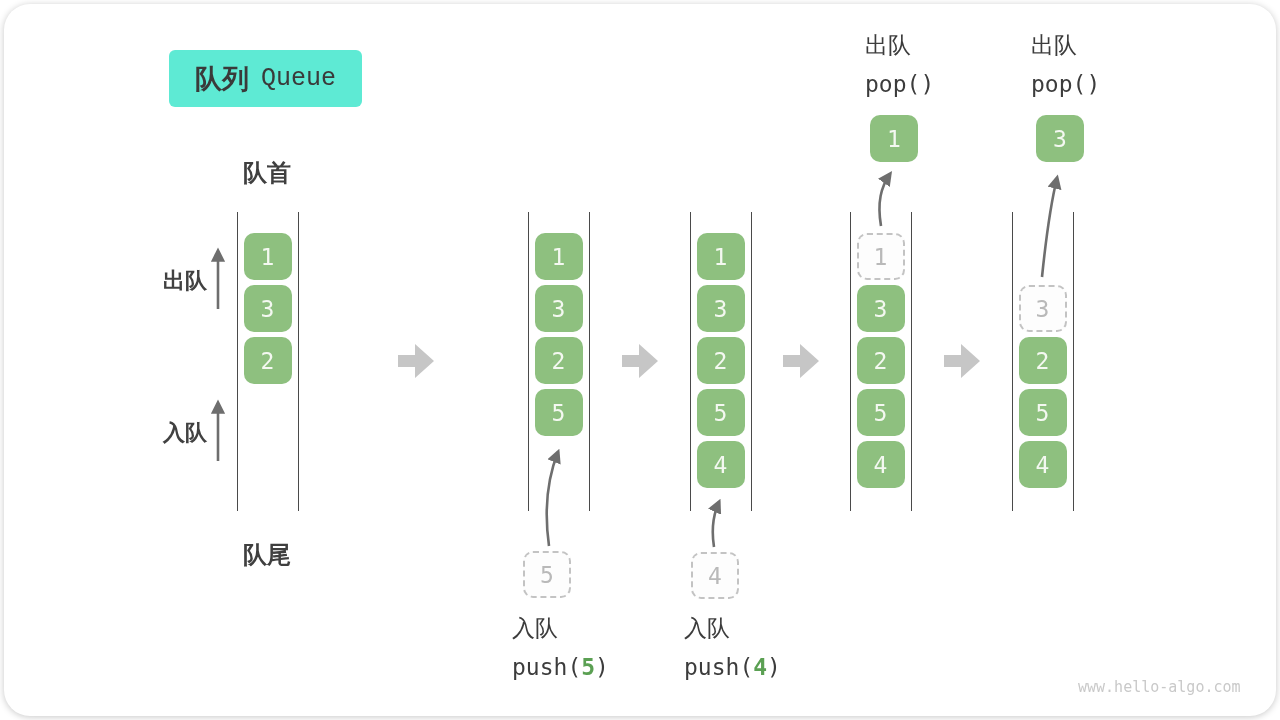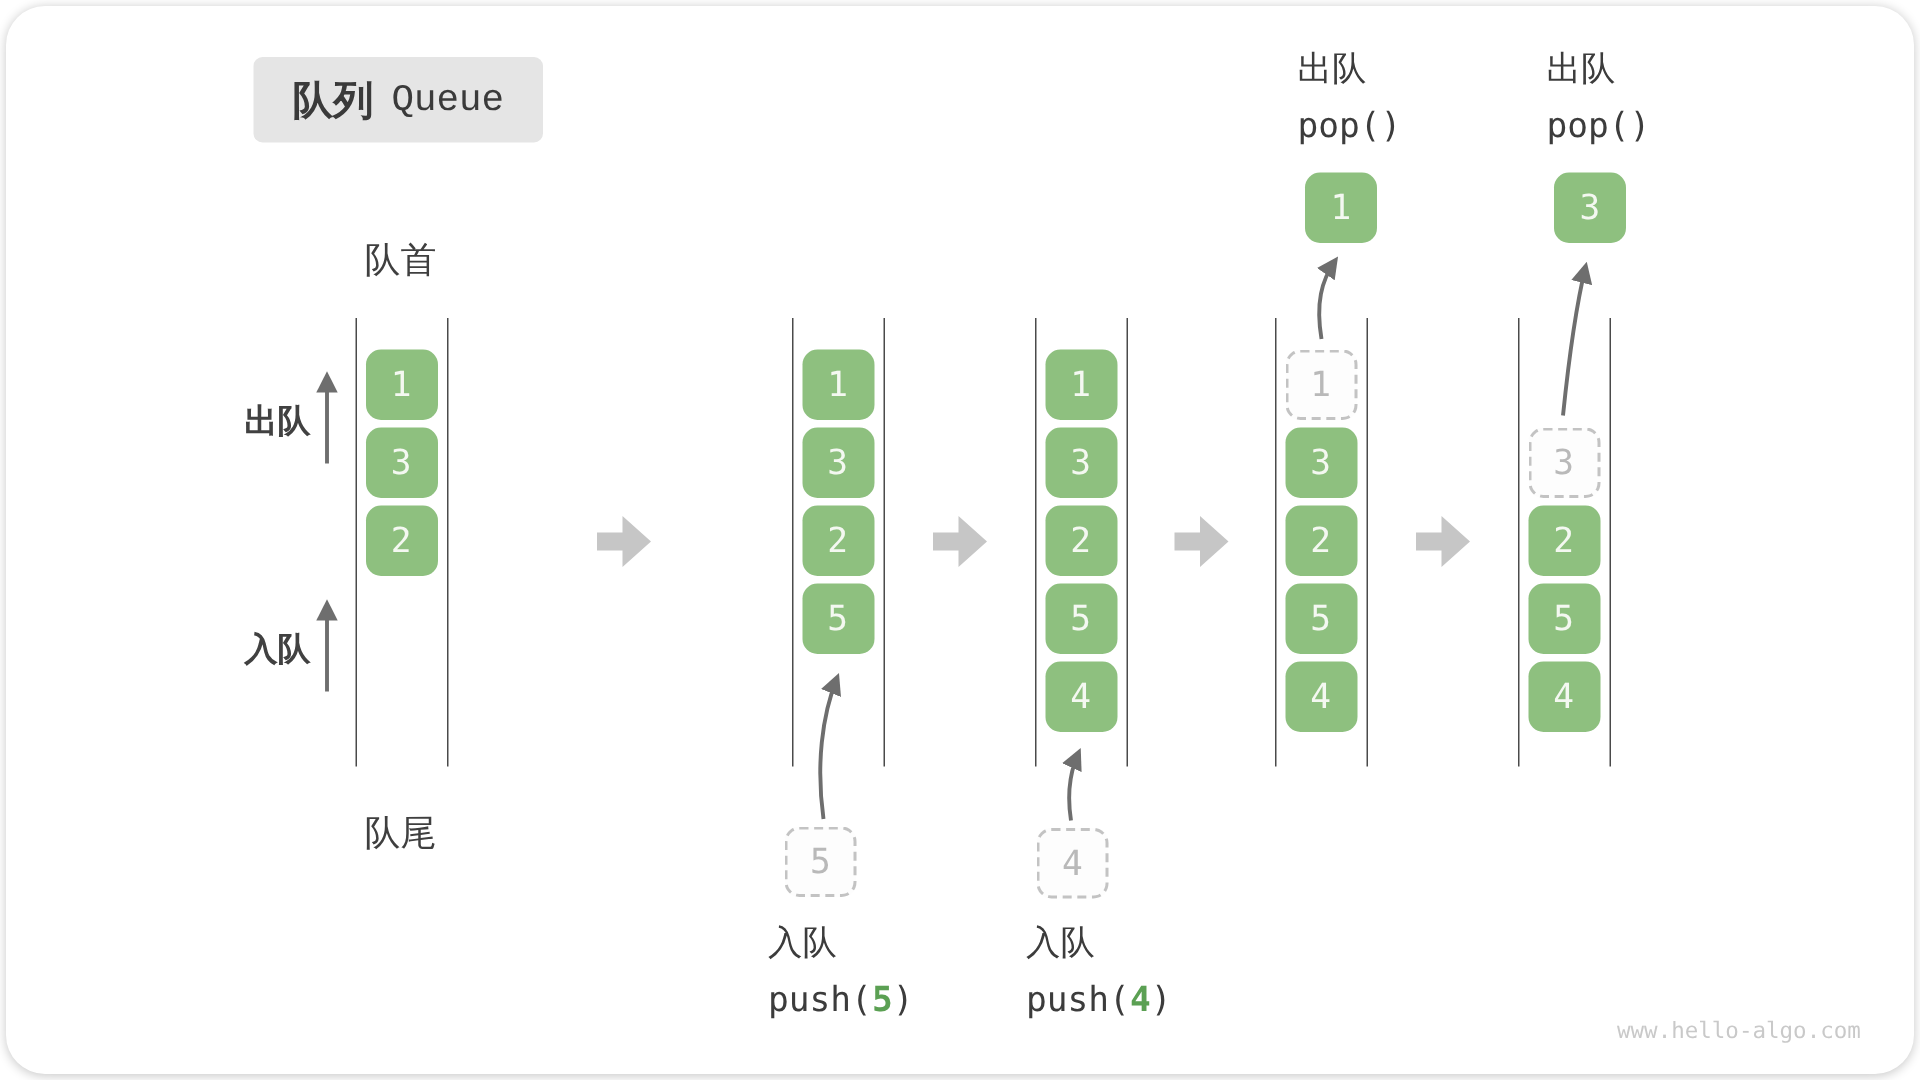--- a/index.html
+++ b/index.html
@@ -13,34 +13,34 @@
   }
   .card {
     position: absolute;
     left: 4px; top: 4px; right: 4px; bottom: 4px;
     background: #ffffff;
     border-radius: 26px;
     box-shadow: 0 1px 7px rgba(0,0,0,0.22);
   }
   .title-box {
     position: absolute;
-    left: 169px; top: 38px;
+    left: 169px; top: 50px;
     width: 193px; height: 57px;
-    background: #e5e5e5;
+    background: #5eead4;
     border-radius: 6px;
     display: flex;
     align-items: center;
     justify-content: center;
     gap: 12px;
   }
   .title-zh { font-size: 27px; font-weight: 700; color: #3a3a3a; }
   .title-en { font-family: Liberation Mono, monospace; font-size: 25px; color: #3a3a3a; }
 
   .lbl { position: absolute; white-space: nowrap; }
-  .lbl-bold { font-size: 24px; font-weight: 400; color: #3f3f3f; }
+  .lbl-bold { font-size: 24px; font-weight: 700; color: #3f3f3f; }
   .lbl-side { font-size: 22px; font-weight: 600; color: #414141; }
 
   .state {
     position: absolute;
     top: 212px;
     height: 299px;
     width: 62px;
     box-sizing: border-box;
     border-left: 1.5px solid #4a4a4a;
     border-right: 1.5px solid #4a4a4a;

